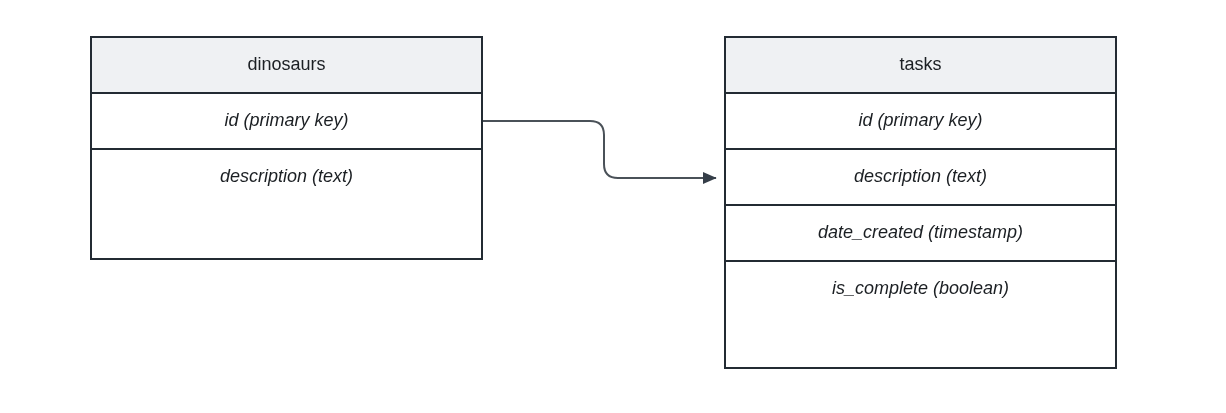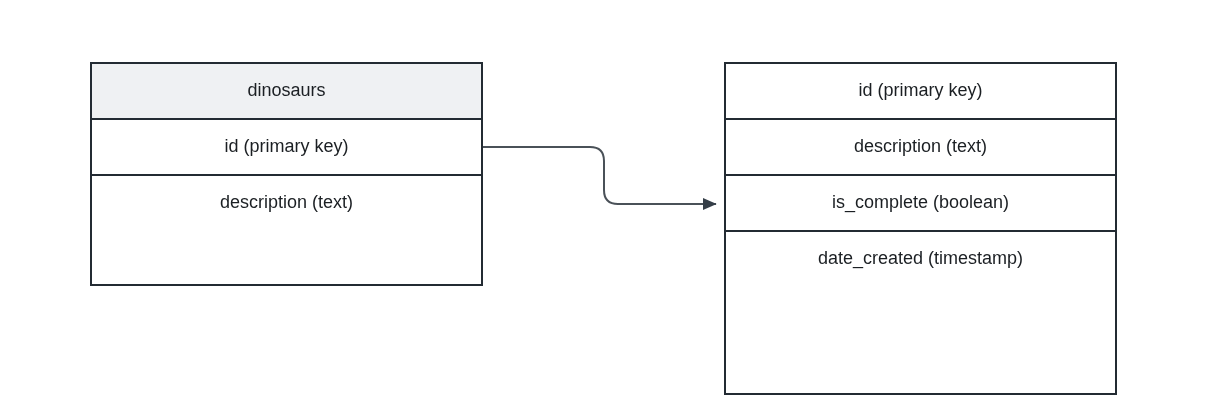--- a/index.html
+++ b/index.html
@@ -13,21 +13,20 @@
     position: relative;
     overflow: hidden;
     font-family: "Liberation Sans", sans-serif;
   }
 
   #canvas {
     position: absolute;
     inset: 0;
     width: 1226px;
     height: 316px;
-    margin-top: 26px;
   }
 
   .entity {
     position: absolute;
     box-sizing: border-box;
     border: 2px solid #232b33;
     background: #ffffff;
   }
 
   .entity-title {
@@ -47,20 +46,21 @@
     box-sizing: border-box;
     height: 56px;
     line-height: 52px;
     text-align: center;
     color: #1b1f23;
     font-size: 18px;
     border-bottom: 2px solid #232b33;
     background: #ffffff;
     white-space: nowrap;
     overflow: hidden;
+    font-style: italic;
   }
   .entity-field:last-child {
     border-bottom: none;
   }
 
   
   #entity-dinosaurs {
     left: 90px;
     top: 36px;
     width: 393px;
@@ -96,19 +96,20 @@
     <path d="M 483 121 L 590 121 Q 604 121 604 135 L 604 164 Q 604 178 618 178 L 716 178" fill="none" stroke="#4a5158" stroke-width="2" marker-end="url(#arrow-head)"></path>
   </svg>
 
   <div class="entity" id="entity-dinosaurs">
     <div class="entity-title">dinosaurs</div>
     <div class="entity-field">id (primary key)</div>
     <div class="entity-field">description (text)</div>
   </div>
 
   <div class="entity" id="entity-tasks">
+    <div class="entity-title">tasks</div>
     <div class="entity-field">id (primary key)</div>
     <div class="entity-field">description (text)</div>
+    <div class="entity-field">date_created (timestamp)</div>
     <div class="entity-field">is_complete (boolean)</div>
-    <div class="entity-field">date_created (timestamp)</div>
   </div>
 
 </div>
 
 </body></html>

